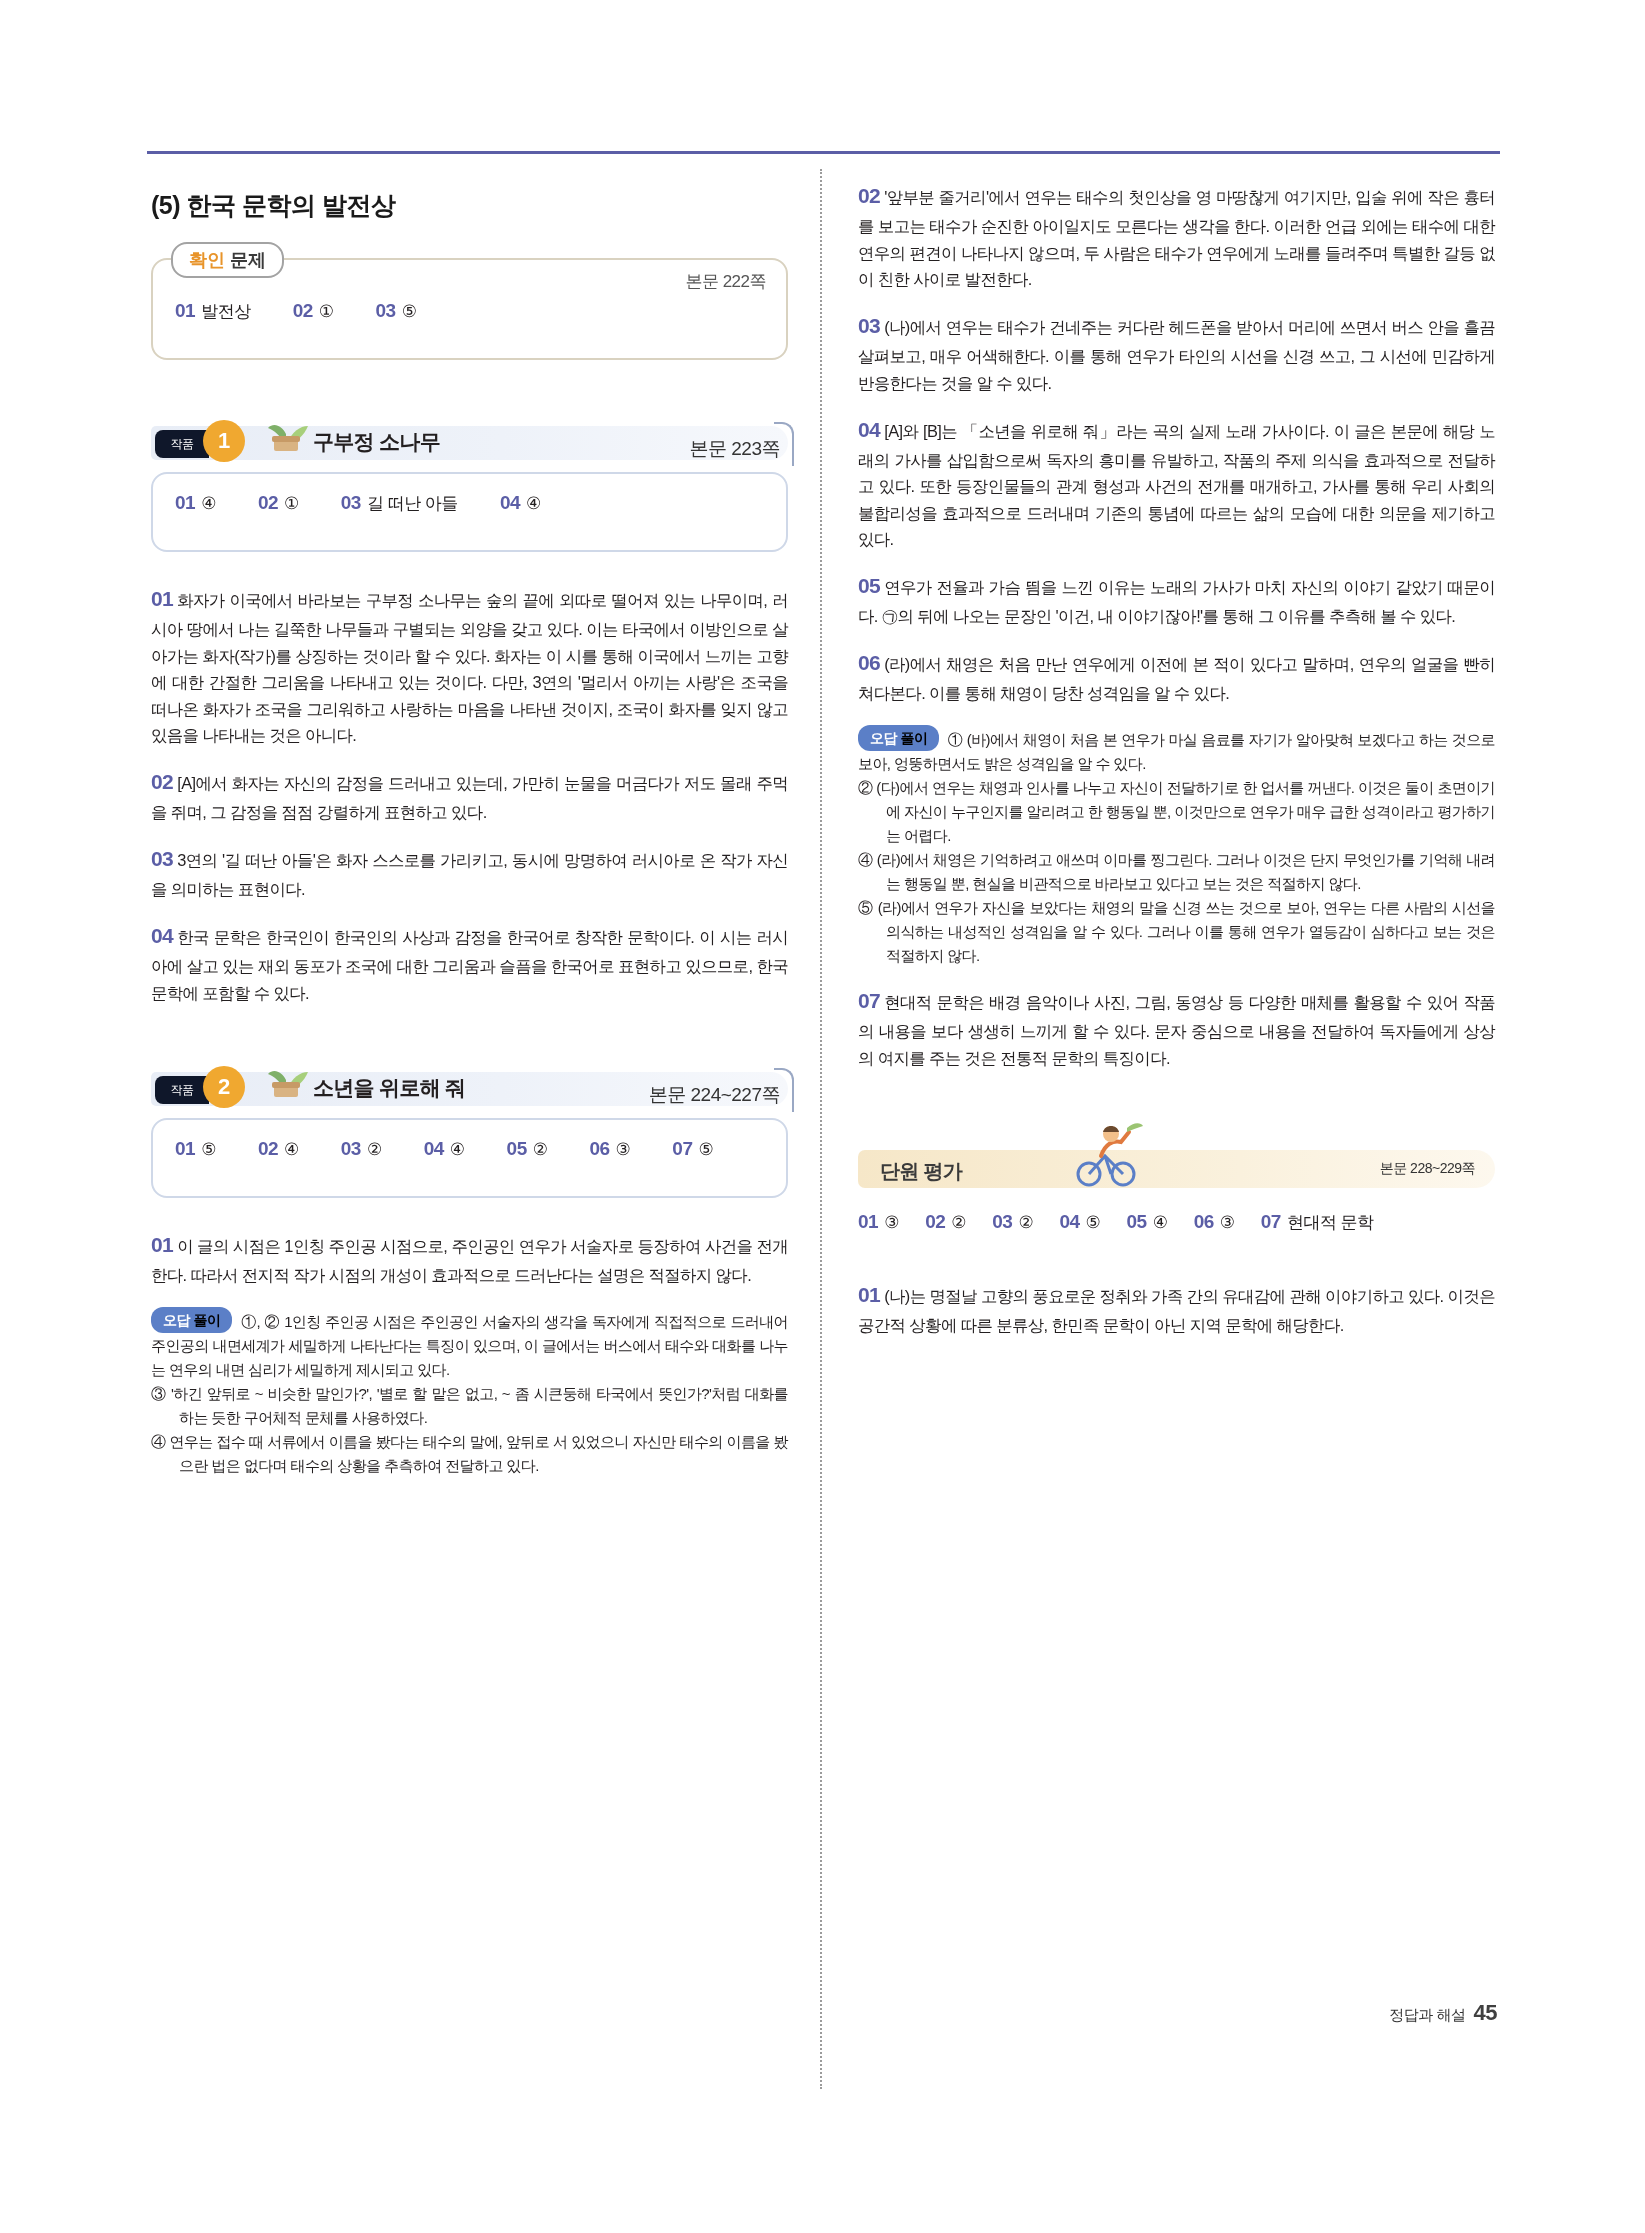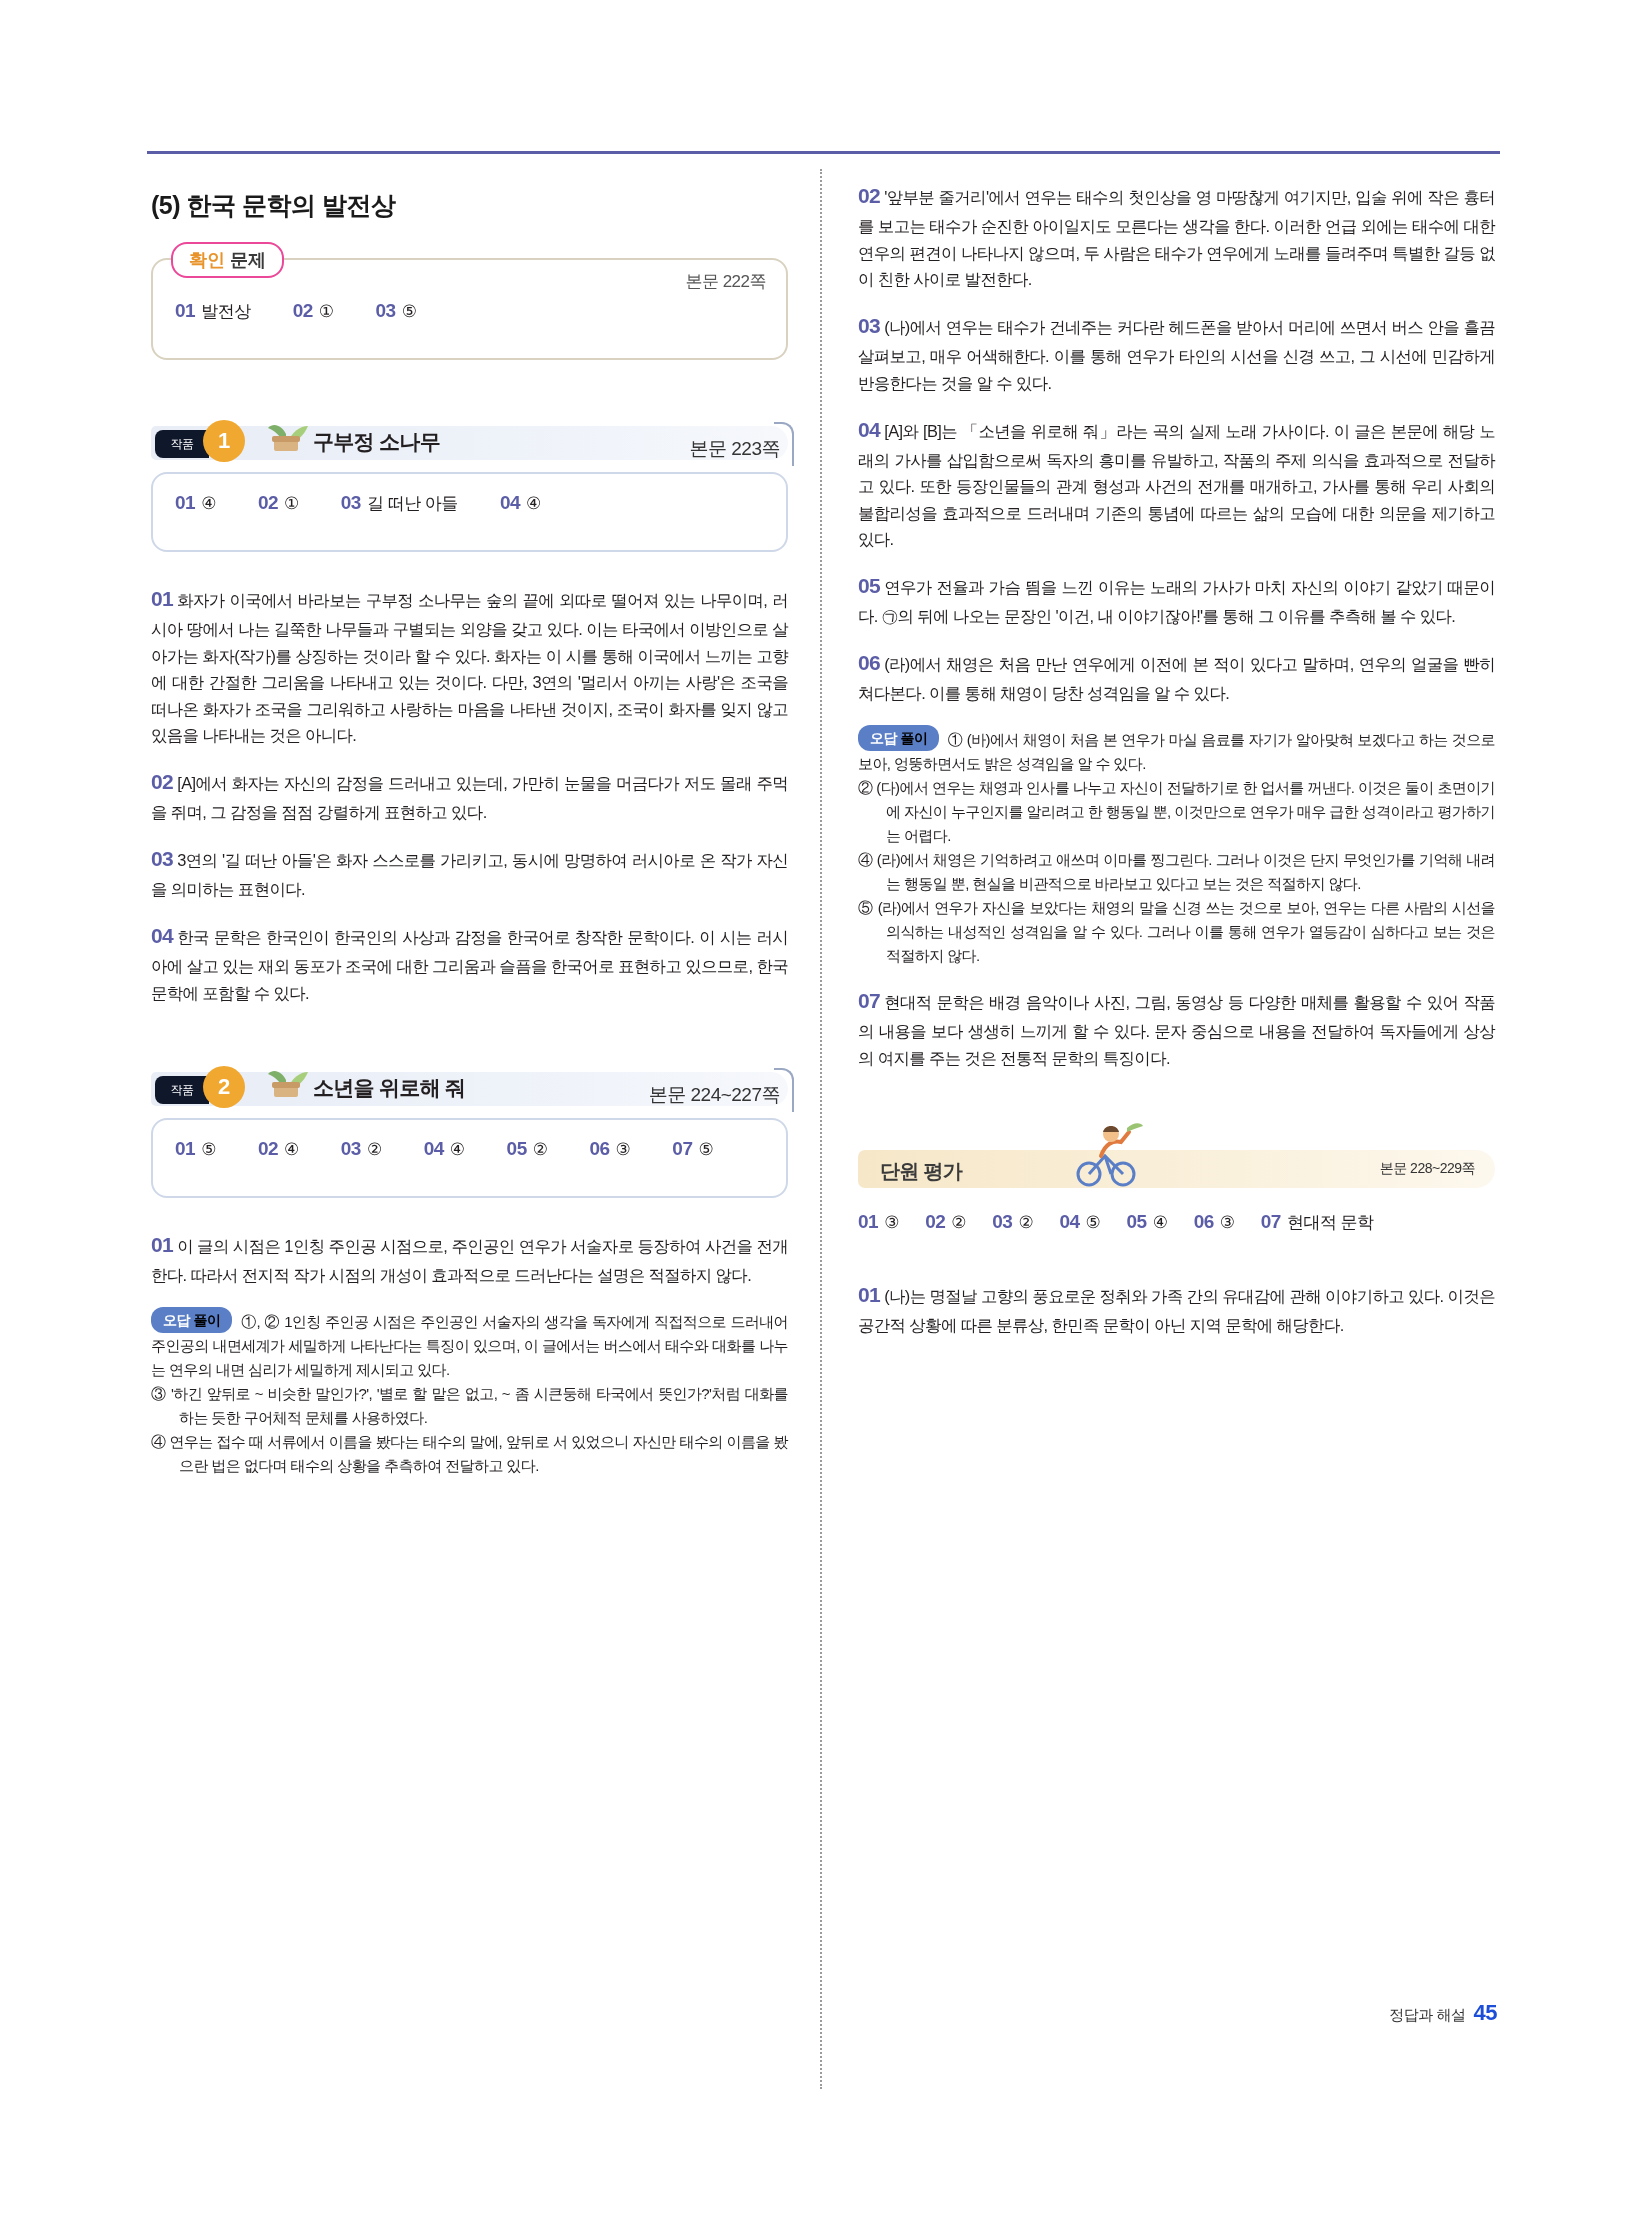--- a/index.html
+++ b/index.html
@@ -63,21 +63,21 @@
     background: #ffffff;
     padding: 40px 22px 18px 22px;
     min-height: 40px;
   }
   .answer-box.confirm { border-color: #d9d2c0; }
   .badge-confirm {
     position: absolute;
     left: 18px;
     top: -18px;
     background: #ffffff;
-    border: 2px solid #ec4899;
+    border: 2px solid #a3a3a3;
     border-radius: 16px;
     padding: 4px 16px;
     font-size: 18px;
     font-weight: bold;
     color: #3b3b3b;
   }
   .badge-confirm .hl { color: #e8942a; }
   .page-ref {
     position: absolute;
     right: 20px;
@@ -271,21 +271,21 @@
     right: 149px;
     bottom: 111px;
     font-size: 15px;
     letter-spacing: -0.5px;
     color: #333;
   }
   .footer .pagenum {
     font-size: 22px;
     font-weight: bold;
     margin-left: 8px;
-    color: #1d4ed8;
+    color: #404040;
   }
 </style>
 </head>
 <body>
 
 <div class="page">
 
   <div class="top-rule"></div>
   <div class="col-divider"></div>
 

